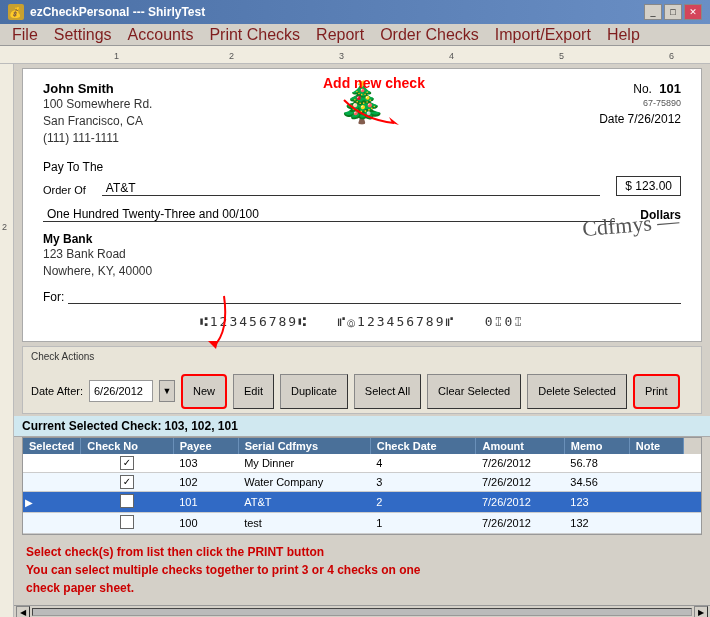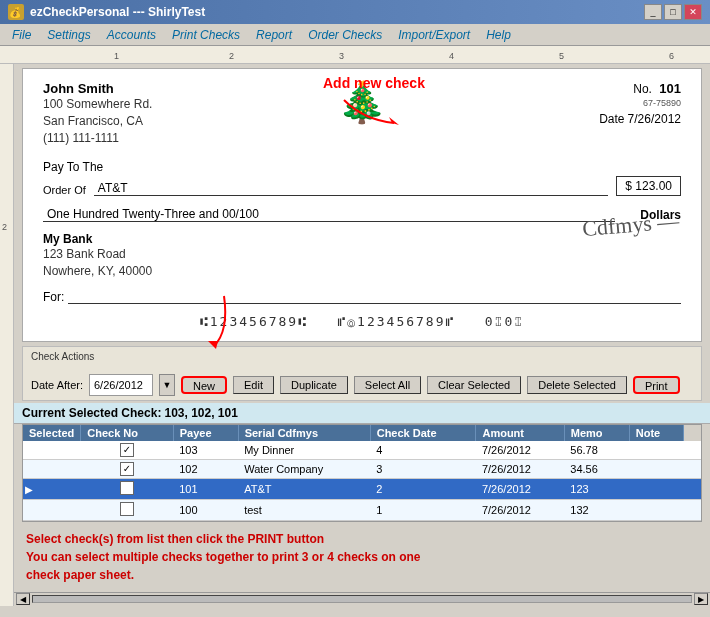--- a/index.html
+++ b/index.html
@@ -32,23 +32,22 @@
       border-bottom: 1px solid #999;
       display: flex;
       gap: 0;
       padding: 2px 4px;
       height: 22px;
       align-items: center;
     }
     .menu-item {
       padding: 2px 8px;
       cursor: pointer;
-      font-size: 12px;
-      color: #0369a1;
-      font-style: italic;
+      font-size: 16px;
+      color: #7f1d1d;
     }
 
     
     .ruler {
       background: #f0ece0;
       height: 18px;
       border-bottom: 1px solid #bbb;
       position: relative;
       overflow: hidden;
     }
@@ -73,21 +72,21 @@
       min-height: 240px;
     }
     .check-header { display: flex; justify-content: space-between; }
     .check-name { font-weight: bold; font-size: 13px; }
     .check-address { font-size: 11px; color: #333; line-height: 1.4; }
     .check-no-area { text-align: right; }
     .check-routing { font-size: 9px; color: #555; margin-top: 2px; text-align: right; }
     .check-date-line { display: flex; justify-content: flex-end; margin-top: 4px; font-size: 11px; }
     .check-tree { position: absolute; left: 50%; top: 10px; transform: translateX(-50%); font-size: 40px; }
     .pay-to-section { margin-top: 14px; }
-    .pay-to-line { display: flex; align-items: flex-end; gap: 8px; margin-top: 2px; }
+    .pay-to-line { display: flex; align-items: flex-end; gap: 16px; margin-top: 2px; }
     .pay-to-name-line { border-bottom: 1px solid #333; flex: 1; font-size: 12px; padding: 0 4px; min-height: 16px; display: flex; align-items: flex-end; }
     .amount-box { border: 1px solid #333; padding: 2px 8px; font-size: 12px; white-space: nowrap; }
     .amount-words-line { border-bottom: 1px solid #333; flex: 1; font-size: 11px; padding: 0 4px; min-height: 16px; display: flex; align-items: flex-end; margin-top: 6px; }
     .dollars-label { font-size: 12px; font-weight: bold; margin-left: 4px; }
     .bank-section { margin-top: 10px; }
     .bank-name { font-weight: bold; font-size: 12px; }
     .bank-address { font-size: 11px; color: #333; line-height: 1.4; }
     .signature-area { display: flex; justify-content: flex-end; margin-top: -20px; }
     .signature { font-family: cursive; font-size: 22px; color: #555; transform: rotate(-5deg); }
     .for-line { display: flex; align-items: flex-end; gap: 4px; margin-top: 8px; }
@@ -118,21 +117,21 @@
       width: 16px; height: 22px;
       display: flex; align-items: center; justify-content: center;
       font-size: 9px; cursor: pointer;
     }
     .action-btn {
       background: #d4d0c8;
       border: 1px outset #888;
       padding: 2px 10px;
       font-size: 11px;
       cursor: pointer;
-      height: 18px;
+      height: 35px;
     }
     .action-btn.highlighted {
       border: 2px solid red;
       border-radius: 4px;
     }
 
     
     .current-selected {
       background: #d0e8f0;
       padding: 3px 8px;

